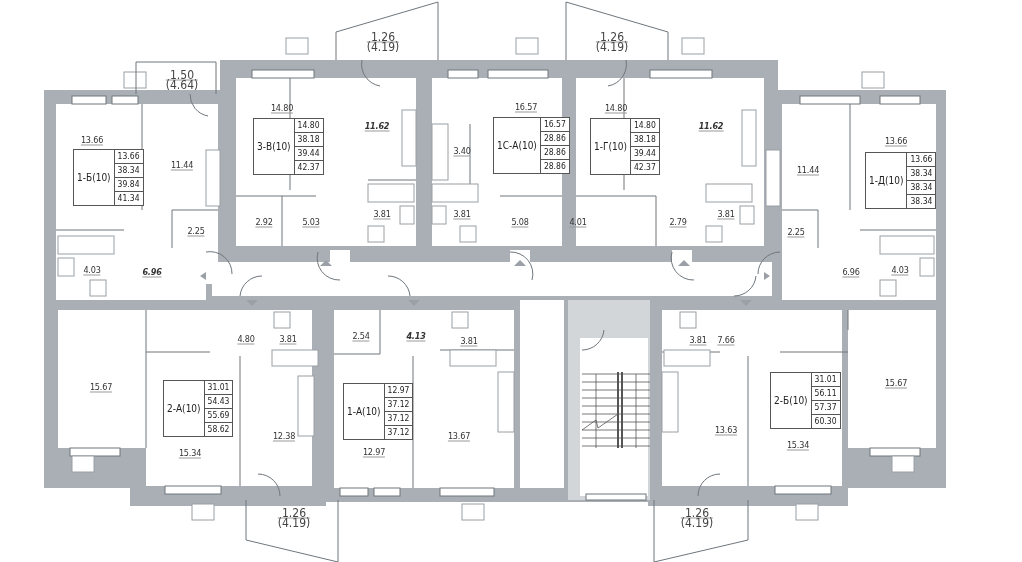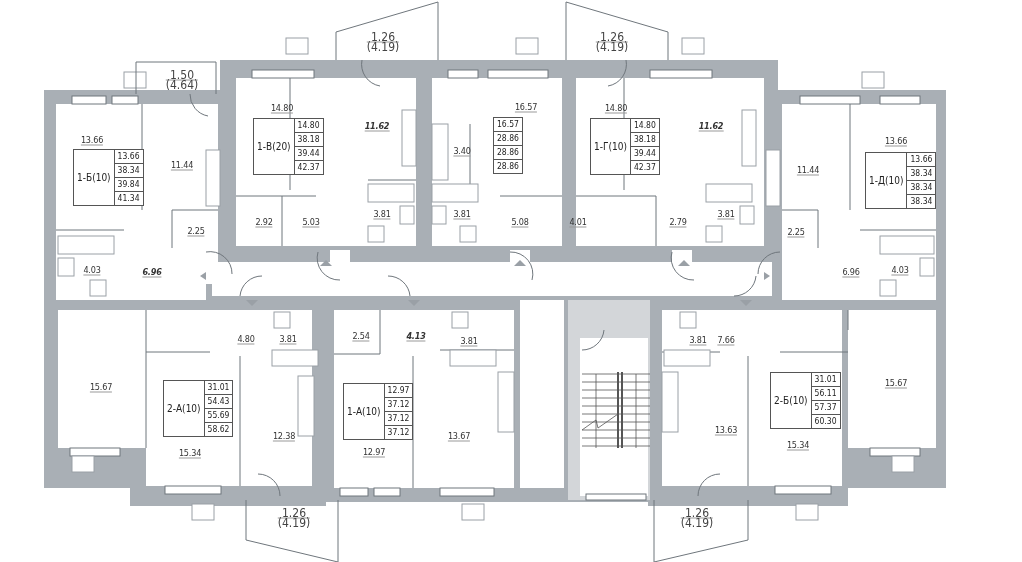--- a/index.html
+++ b/index.html
@@ -288,29 +288,30 @@
 <div class="card" style="left:73px;top:149px">
   <div class="name">1-Б(10)</div>
   <div class="vals">
     <div>13.66</div>
     <div>38.34</div>
     <div>39.84</div>
     <div>41.34</div>
   </div>
 </div>
 <div class="card" style="left:253px;top:118px">
-  <div class="name">1-В(20)</div>
+  <div class="name">3-В(10)</div>
   <div class="vals">
     <div>14.80</div>
     <div>38.18</div>
     <div>39.44</div>
     <div>42.37</div>
   </div>
 </div>
 <div class="card" style="left:493px;top:117px">
+  <div class="name">1С-А(10)</div>
   <div class="vals">
     <div>16.57</div>
     <div>28.86</div>
     <div>28.86</div>
     <div>28.86</div>
   </div>
 </div>
 <div class="card" style="left:590px;top:118px">
   <div class="name">1-Г(10)</div>
   <div class="vals">

